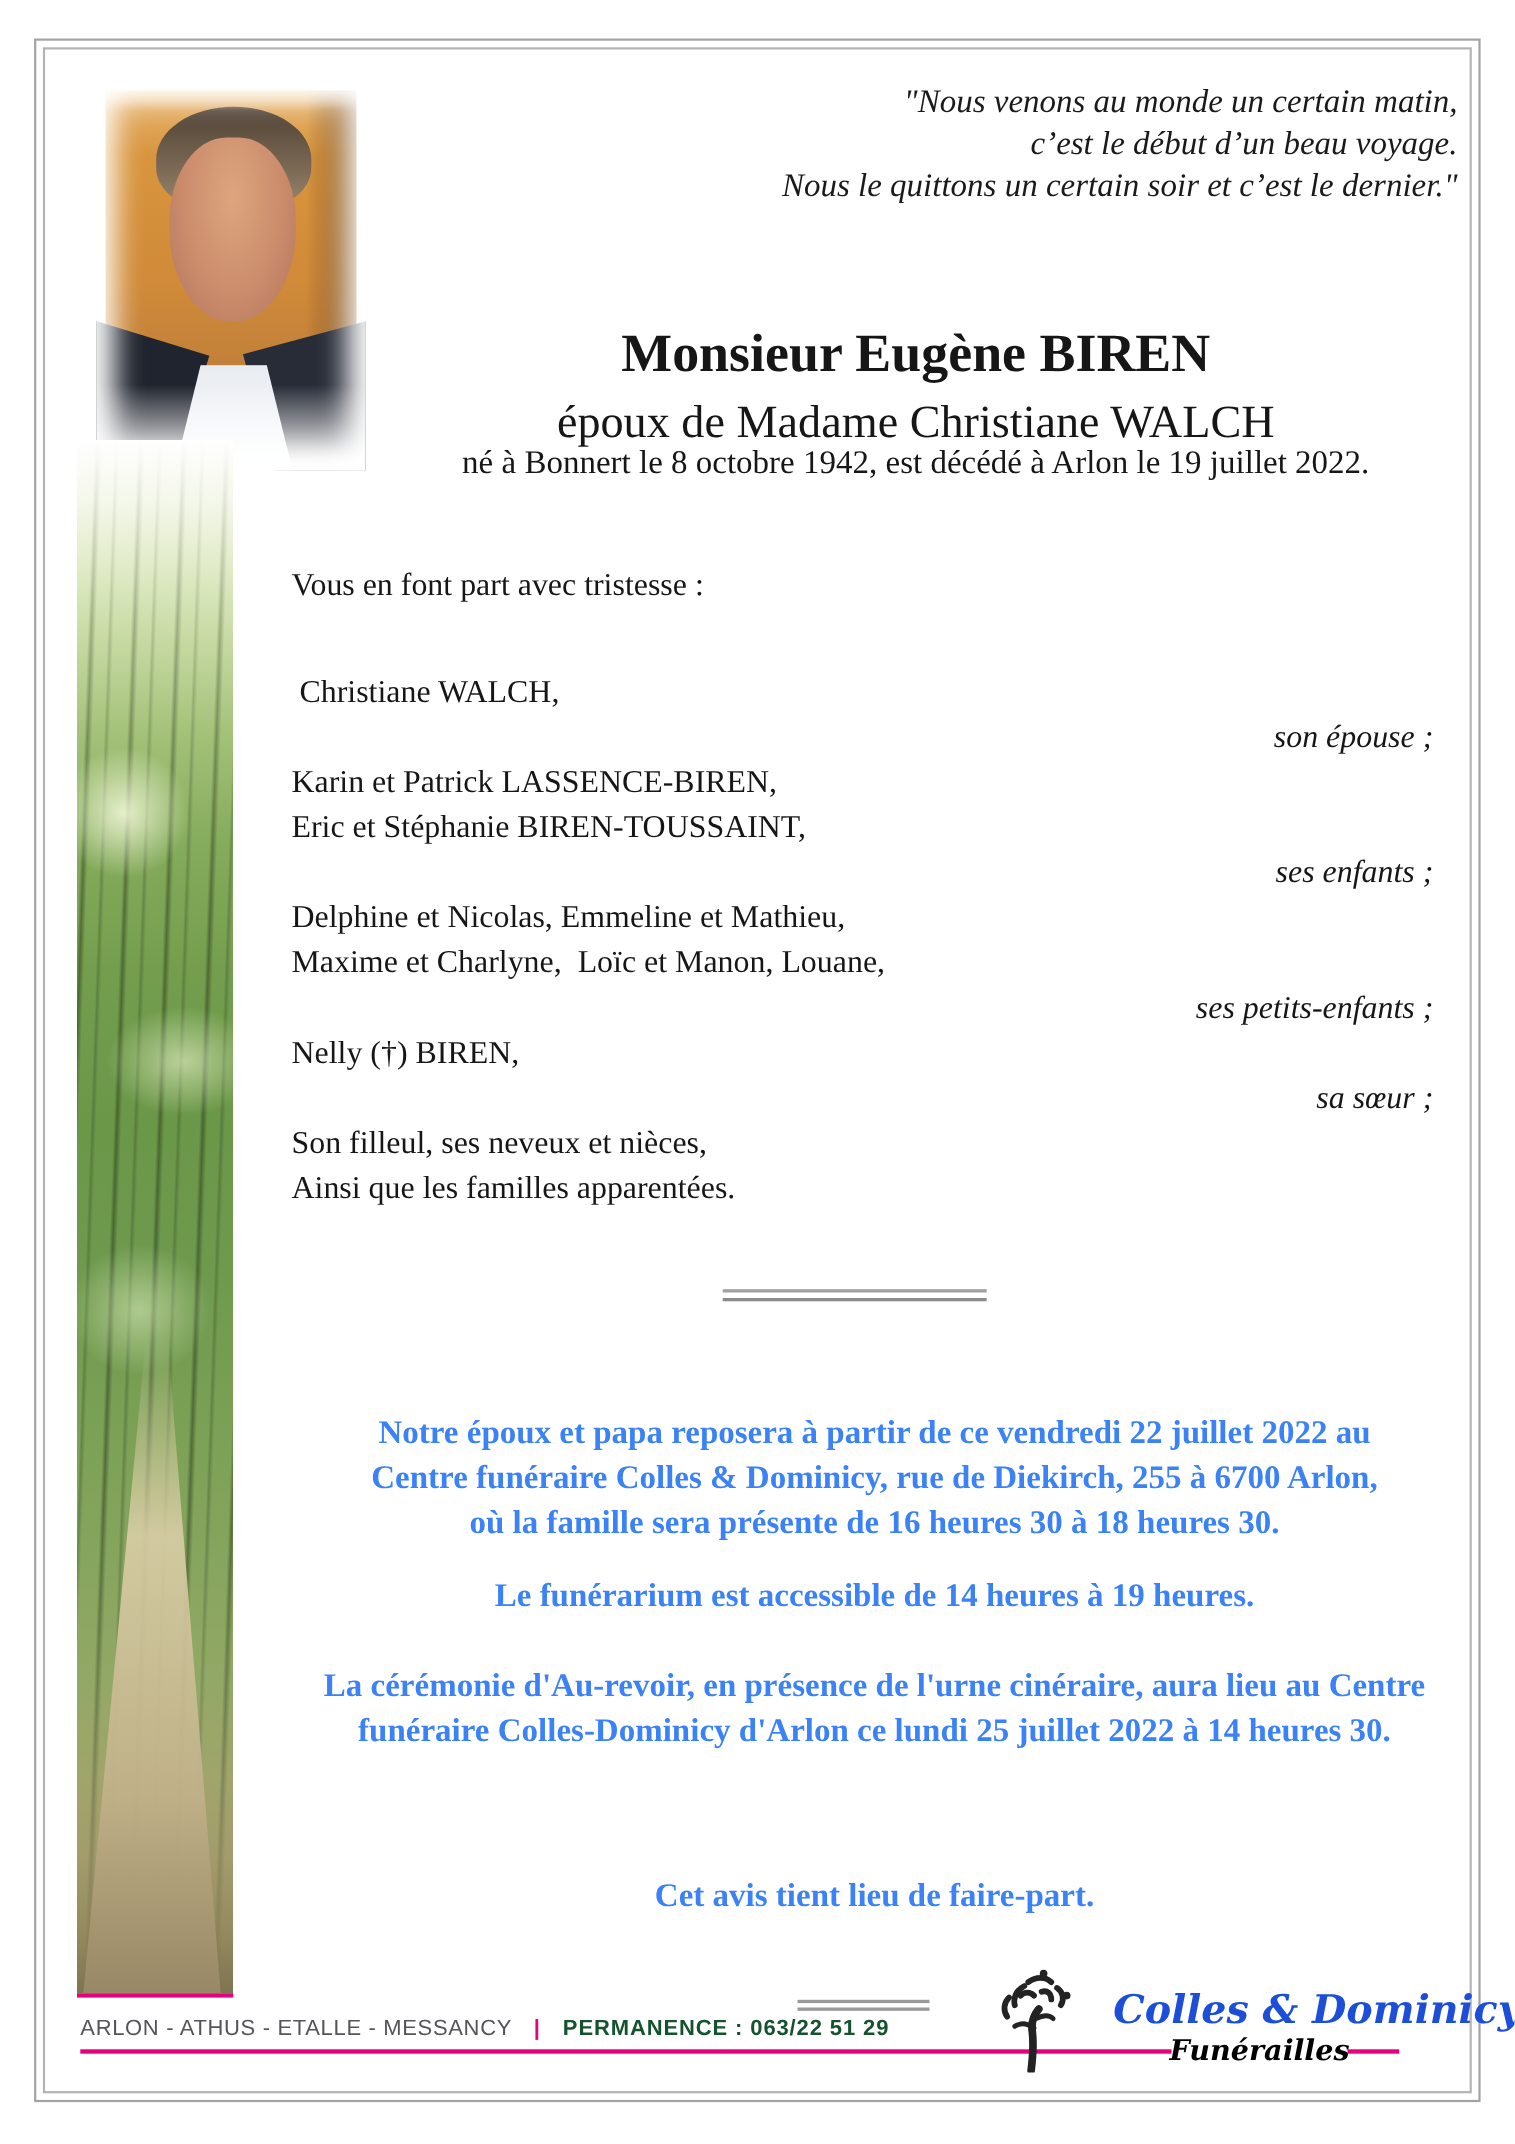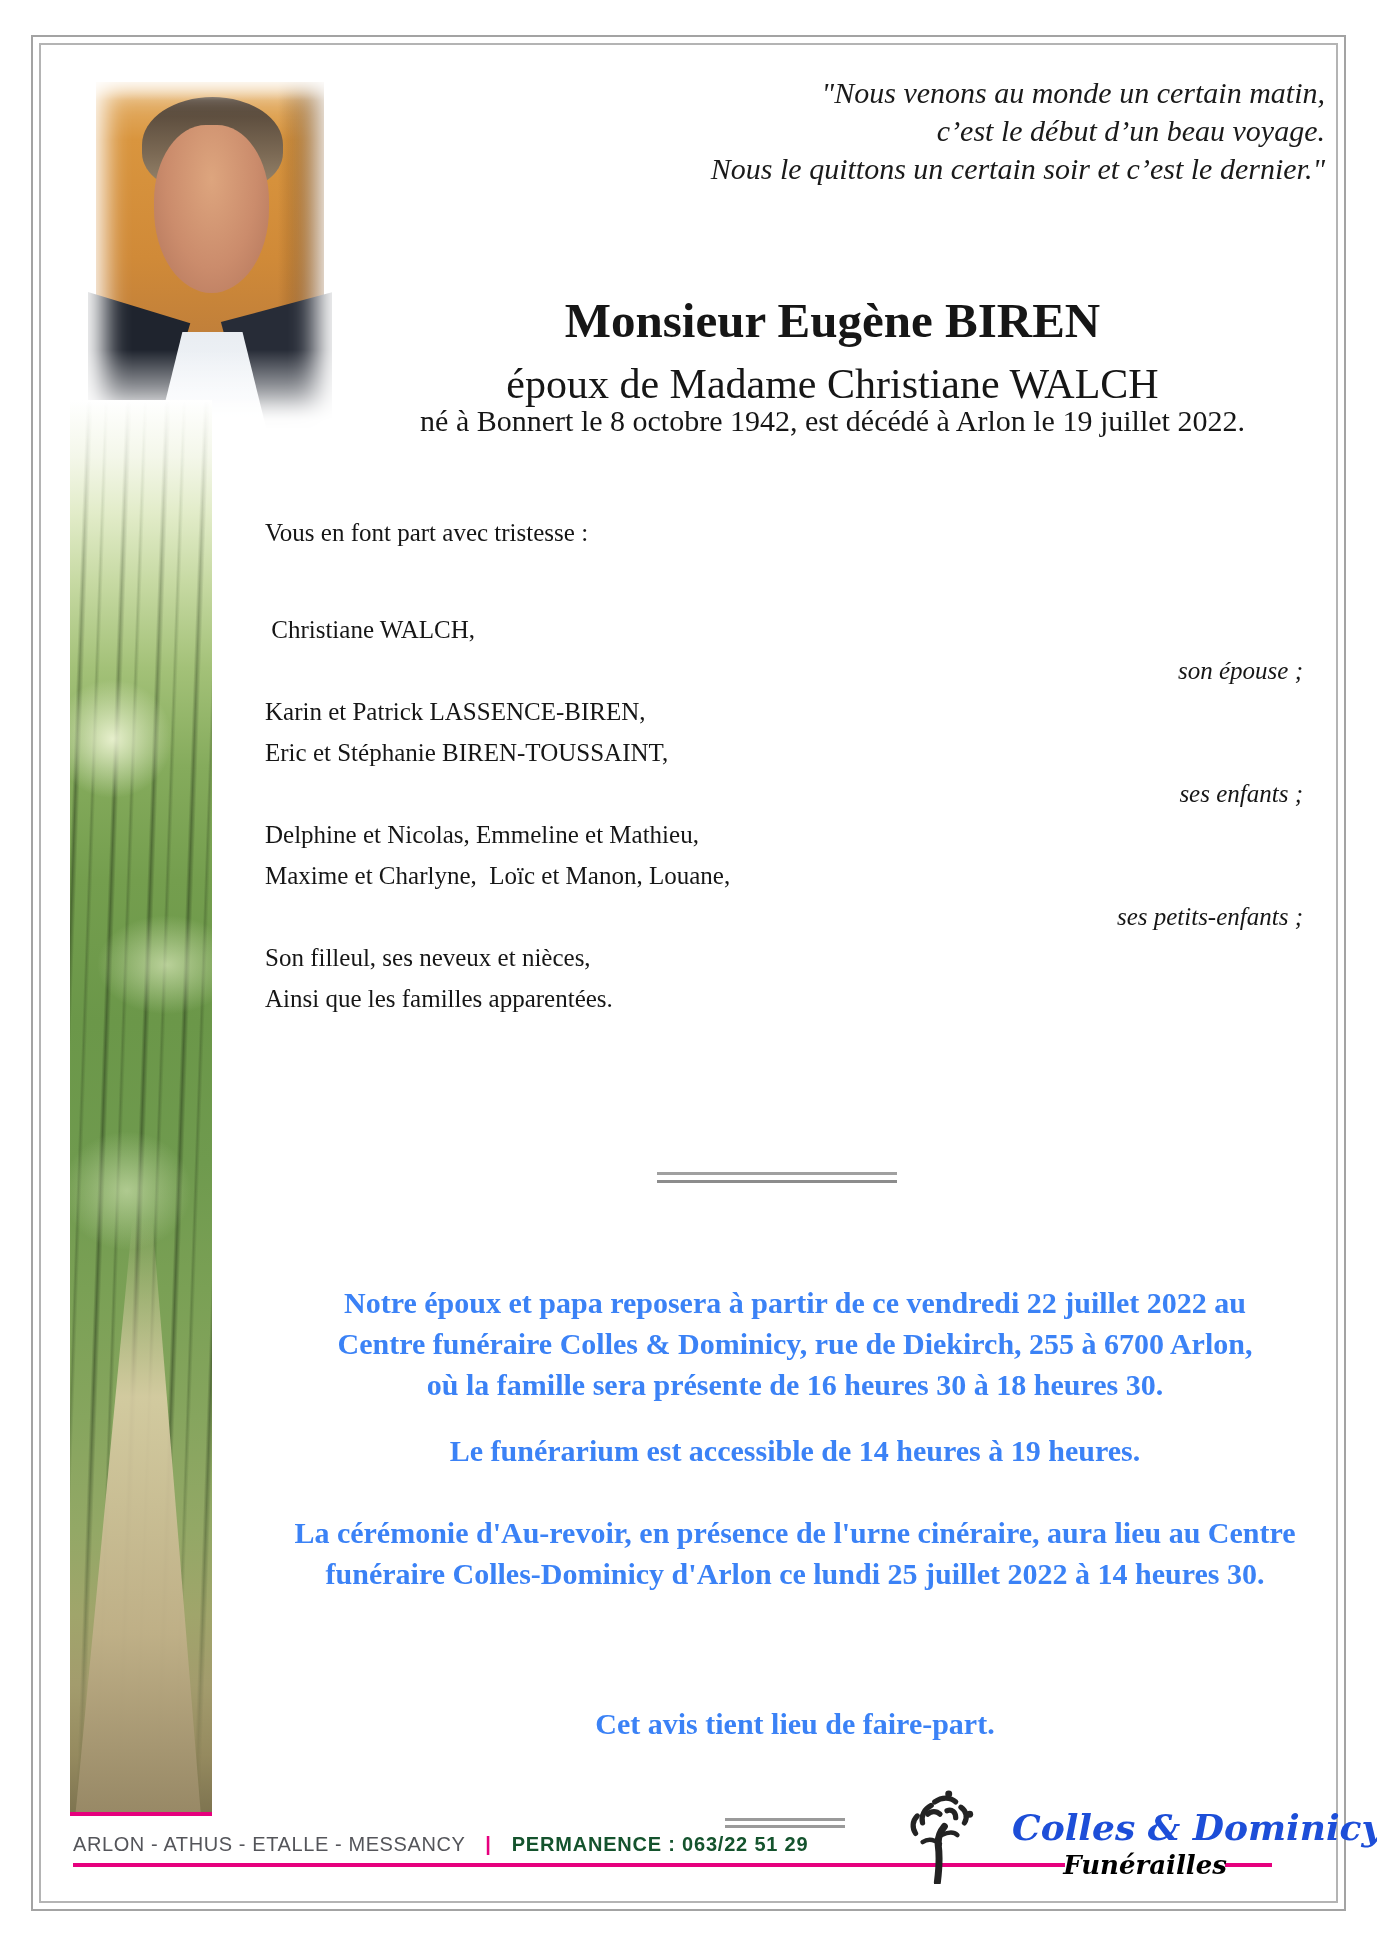--- a/index.html
+++ b/index.html
@@ -58,21 +58,21 @@
   .f-underline{position:absolute;left:70px;top:1812px;width:142px;height:4px;}
 
   
   .quote{position:absolute;left:265px;top:74px;width:1060px;text-align:right;
          font-style:italic;font-size:30px;line-height:38px;color:#1a1a1a;}
   .hdr{position:absolute;left:335px;width:995px;text-align:center;}
   .hdr-title{top:292px;font-size:49px;font-weight:700;}
   .hdr-spouse{top:360px;font-size:42px;}
   .hdr-life{top:404px;font-size:30px;}
 
-  .family{position:absolute;left:265px;top:512px;width:1060px;font-size:25px;line-height:41px;}
+  .family{position:absolute;left:265px;top:512px;width:1060px;font-size:29px;line-height:41px;}
   .fam-line{white-space:pre;}
   .fam-label{text-align:right;font-style:italic;padding-right:22px;white-space:normal;}
   .fam-group:first-of-type{margin-top:56px;}
 
   .separator{position:absolute;left:657px;top:1172px;width:240px;}
   .separator .l1{height:3px;background:#a0a0a0;}
   .separator .l2{height:3px;background:#8c8c8c;margin-top:5px;}
 
   .para{position:absolute;left:265px;width:1060px;text-align:center;
         font-weight:700;font-size:30px;line-height:41px;color:#3b82f6;}
@@ -144,20 +144,24 @@
           <div class="fam-line">Karin et Patrick LASSENCE-BIREN,</div>
           <div class="fam-line">Eric et Stéphanie BIREN-TOUSSAINT,</div>
           <div class="fam-line fam-label">ses enfants ;</div>
         </div>
         <div class="fam-group">
           <div class="fam-line">Delphine et Nicolas, Emmeline et Mathieu,</div>
           <div class="fam-line">Maxime et Charlyne,  Loïc et Manon, Louane,</div>
           <div class="fam-line fam-label">ses petits-enfants ;</div>
         </div>
         <div class="fam-group">
+          <div class="fam-line">Nelly (†) BIREN,</div>
+          <div class="fam-line fam-label">sa sœur ;</div>
+        </div>
+        <div class="fam-group">
           <div class="fam-line">Son filleul, ses neveux et nièces,</div>
           <div class="fam-line">Ainsi que les familles apparentées.</div>
         </div>
       </div>
   </div>
 
   <div class="separator">
     <div class="l1"></div>
     <div class="l2"></div>
   </div>

